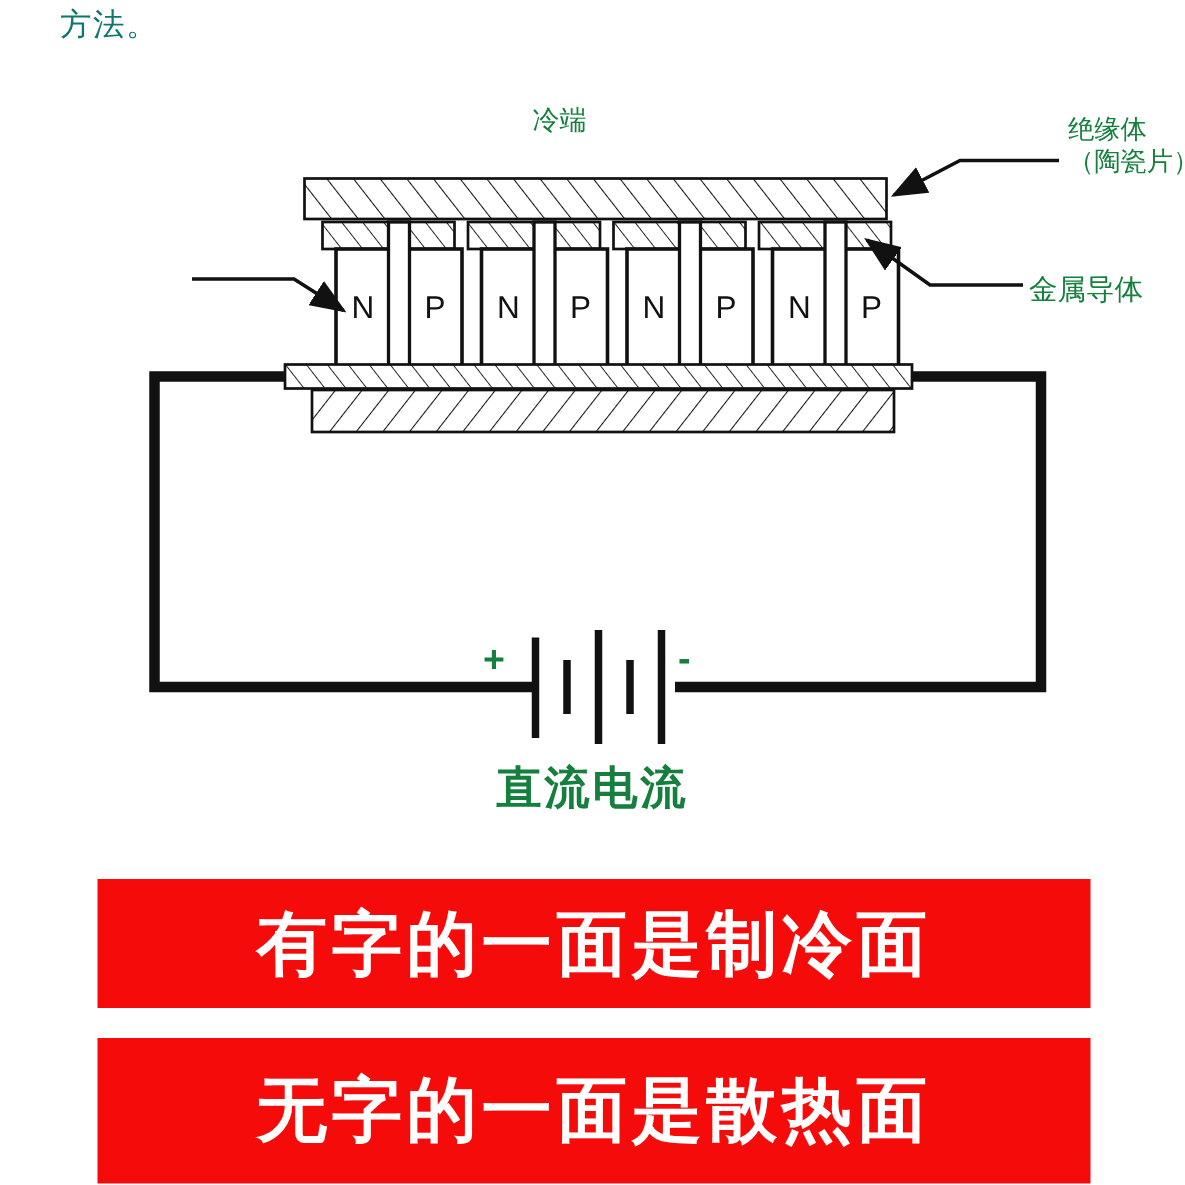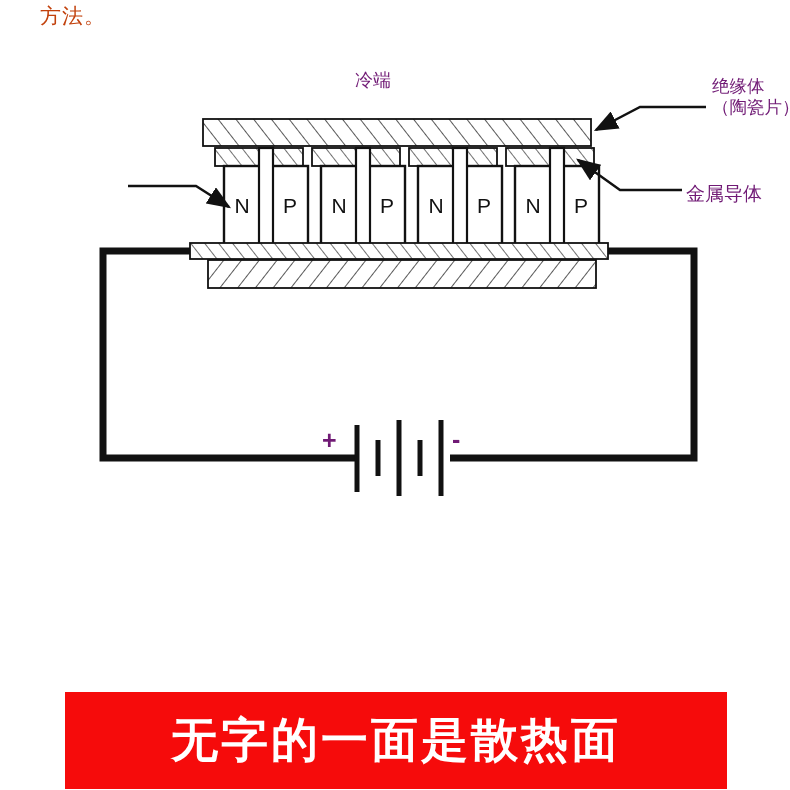--- a/index.html
+++ b/index.html
@@ -11,32 +11,32 @@
     overflow:hidden;
   }
   #stage{position:absolute;left:0;top:0;width:790px;height:790px;}
 
   .abs{position:absolute;}
 
   
   .top-note{
     left:40px;top:2px;
     font-size:21px;
-    color:#c2410c;
+    color:#0f766e;
     letter-spacing:1px;
     white-space:nowrap;
   }
 
   
   #diagram{position:absolute;left:0;top:0;width:790px;height:580px;}
 
   
   .lbl{
     position:absolute;
-    color:#701a75;
+    color:#15803d;
     white-space:pre;
     line-height:1.22;
     font-size:18px;
   }
   .lbl-cold{left:355px;top:70px;font-size:18px;}
   .lbl-hot{left:302px;top:303px;font-size:19px;}
   .lbl-left{left:14px;top:160px;font-size:17.5px;text-align:left;}
   .lbl-ins{left:712px;top:76px;font-size:17.5px;}
   .lbl-metal{left:686px;top:182px;font-size:19px;}
   .lbl-plus{left:322px;top:425px;font-size:25px;font-weight:bold;}
@@ -161,27 +161,29 @@
       <path d="M 682 190 L 620 190 L 578 160" marker-end="url(#arrowhead)"></path>
     </g>
   </svg>
 
   <div class="lbl lbl-cold">冷端</div>
   <div class="lbl lbl-ins">绝缘体
 （陶瓷片）</div>
   <div class="lbl lbl-metal">金属导体</div>
   <div class="lbl lbl-plus">+</div>
   <div class="lbl lbl-minus">-</div>
+  <div class="lbl lbl-dc">直流电流</div>
 
   <div id="np-layer">
       <div class="np-letter" style="left: 224px; top: 194px; width: 36px;">N</div>
       <div class="np-letter" style="left: 272px; top: 194px; width: 36px;">P</div>
       <div class="np-letter" style="left: 321px; top: 194px; width: 36px;">N</div>
       <div class="np-letter" style="left: 369px; top: 194px; width: 36px;">P</div>
       <div class="np-letter" style="left: 418px; top: 194px; width: 36px;">N</div>
       <div class="np-letter" style="left: 466px; top: 194px; width: 36px;">P</div>
       <div class="np-letter" style="left: 515px; top: 194px; width: 36px;">N</div>
       <div class="np-letter" style="left: 563px; top: 194px; width: 36px;">P</div>
     </div>
 
+  <div class="banner" id="banner1">有字的一面是制冷面</div>
   <div class="banner" id="banner2">无字的一面是散热面</div>
 
 </div>
 
 </body></html>

